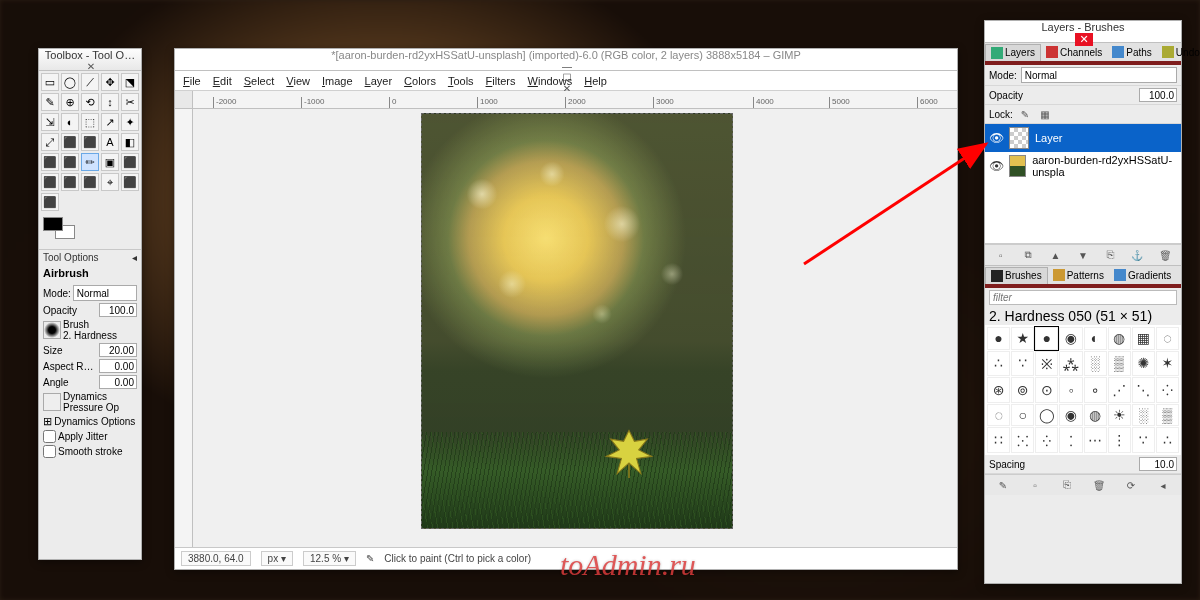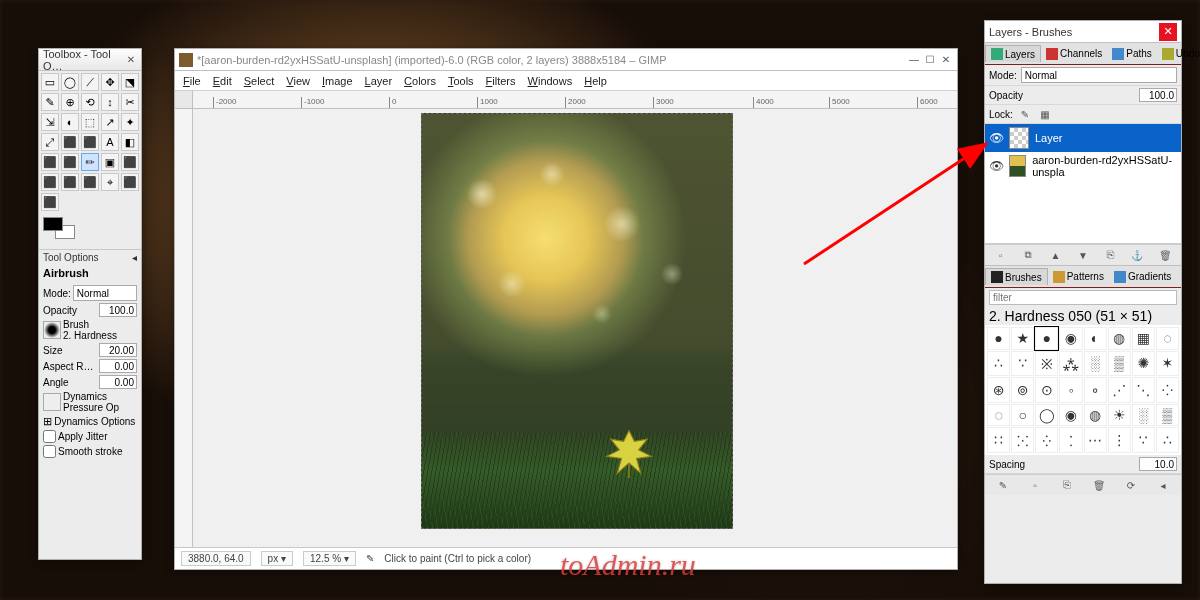--- a/index.html
+++ b/index.html
@@ -1,19 +1,19 @@
 <!DOCTYPE html>
 <html><head>
 <meta charset="utf-8">
 <style>
 * { margin: 0; padding: 0; box-sizing: border-box; font-family: "Segoe UI", Tahoma, sans-serif; }
 body { width: 1200px; height: 600px; overflow: hidden; background: #2a1e14; position: relative; }
 .bg { position: absolute; inset: 0; background: radial-gradient(ellipse 340px 260px at 380px 200px,#f0d890 0%,rgba(120,80,40,.6) 55%,rgba(24,14,8,.9) 100%),radial-gradient(ellipse 280px 220px at 820px 430px,#e0c070 0%,rgba(90,60,30,.6) 50%,rgba(20,12,8,.9) 100%),linear-gradient(135deg,#1a100a 0%,#3a2818 40%,#2a1c10 70%,#1a100a 100%); filter: blur(2px); }
 .panel { position: absolute; background: #ececec; border: 1px solid #b0b0b0; box-shadow: 0 2px 8px rgba(0,0,0,.4); font-size: 11px; color: #000; }
-.titlebar { height: 22px; background: linear-gradient(#fdfdfd,#e8e8e8); border-bottom: 1px solid #c0c0c0; display: flex; align-items: center; padding: 0 4px; font-size: 11px; color: #333; }
+.titlebar { height: 22px; background: linear-gradient(#fdfdfd,#e8e8e8); border-bottom: 1px solid #c0c0c0; display: flex; align-items: center; padding: 0 4px; font-size: 11px; color: #333; flex-direction: column; }
 .titlebar .spacer { flex: 1; }
 .win-btn { width: 14px; height: 14px; margin-left: 2px; display: inline-flex; align-items: center; justify-content: center; font-size: 10px; color: #555; }
 
 #toolbox { left: 38px; top: 48px; width: 104px; height: 512px; }
 .tool-grid { display: flex; flex-wrap: wrap; padding: 2px; gap: 2px; }
 .tool-btn { width: 18px; height: 18px; background: #f4f4f4; border: 1px solid #c8c8c8; display: flex; align-items: center; justify-content: center; font-size: 11px; }
 .tool-btn.sel { background: #cfe3ff; border-color: #6aa8e6; }
 .sect { padding: 2px 4px; border-top: 1px solid #c8c8c8; }
 .sect .hdr { font-size: 10px; color: #333; display: flex; justify-content: space-between; align-items: center; }
 .row { display: flex; align-items: center; gap: 2px; margin-top: 2px; }
@@ -39,37 +39,37 @@
 .photo .leaf { position: absolute; left: 180px; top: 310px; width: 54px; height: 54px; }
 .photo .leaf svg { width: 100%; height: 100%; }
 .photo .grass { position: absolute; left: 0; right: 0; bottom: 0; height: 96px; background: linear-gradient(to top,#1f3818,#365c28 60%,rgba(54,92,40,0) 100%); }
 .photo .grass::before { content: ""; position: absolute; inset: 0; background: repeating-linear-gradient(100deg,rgba(30,55,22,.7) 0 1px,transparent 1px 4px),repeating-linear-gradient(80deg,rgba(50,90,34,.6) 0 1px,transparent 1px 5px); }
 .statusbar { height: 22px; border-top: 1px solid #c8c8c8; display: flex; align-items: center; gap: 10px; padding: 0 6px; font-size: 10px; color: #444; }
 .statusbar .cell { border: 1px solid #ccc; padding: 1px 6px; background: #fafafa; }
 
 #layers { left: 984px; top: 20px; width: 198px; height: 564px; }
 #layers .titlebar { background: #fff; }
 #layers .close { width: 18px; height: 18px; background: #e81123; color: #fff; display: flex; align-items: center; justify-content: center; font-size: 11px; margin-left: 2px; }
-.tabs { display: flex; height: 22px; align-items: center; border-bottom: 1px solid #7f1d1d; background: #e2e2e2; }
+.tabs { display: flex; height: 22px; align-items: center; border-bottom: 4px solid #7f1d1d; background: #e2e2e2; }
 .tab { padding: 2px 5px; font-size: 10px; display: flex; align-items: center; gap: 2px; }
 .tab.active { background: #d8d8d8; border: 1px solid #b0b0b0; border-bottom: none; }
 .swatch { width: 12px; height: 12px; display: inline-block; }
 .optrow { display: flex; align-items: center; padding: 2px 4px; gap: 4px; font-size: 10px; border-bottom: 1px solid #d8d8d8; }
 .layer-list { background: #fff; height: 120px; border-bottom: 1px solid #ccc; }
 .layer-item { display: flex; align-items: center; height: 28px; padding: 0 4px; gap: 6px; font-size: 11px; }
 .layer-item.sel { background: #0a63c9; color: #fff; }
 .eye { width: 14px; text-align: center; font-size: 12px; color: #333; }
 .layer-item.sel .eye { color: #fff; }
 .thumb { width: 20px; height: 22px; background: #ddd; border: 1px solid #888; }
 .thumb.trans { background: repeating-conic-gradient(#ccc 0 25%,#fff 0 50%) 0 0/8px 8px; }
 .thumb.img { background: linear-gradient(to bottom,#e2c050 50%,#2f5024 50%); }
 .layer-btns, .brush-btns { display: flex; justify-content: space-around; padding: 3px 2px; border-top: 1px solid #ccc; background: #e8e8e8; }
 .mini { width: 16px; height: 14px; font-size: 10px; color: #555; display: flex; align-items: center; justify-content: center; }
 .brush-panel { border-top: 1px solid #c0c0c0; }
-.filter { width: calc(100% - 8px); margin: 2px 4px; height: 15px; font-size: 10px; color: #888; border: 1px solid #bbb; padding: 0 3px; }
+.filter { width: calc(100% - 8px); margin: 2px 4px; height: 15px; font-size: 10px; font-style: italic; color: #888; border: 1px solid #bbb; padding: 0 3px; }
 .brush-grid { display: grid; grid-template-columns: repeat(8,1fr); gap: 1px; padding: 2px; height: 130px; overflow: hidden; background: #fff; }
 .brush-cell { background: #fff; display: flex; align-items: center; justify-content: center; font-size: 14px; color: #333; border: 1px solid #eee; }
 .brush-cell.sel { outline: 1px solid #000; }
 .watermark { position: absolute; left: 560px; top: 548px; font-size: 30px; font-style: italic; font-family: Georgia, serif; color: #d93a3a; opacity: .85; pointer-events: none; text-shadow: 0 0 3px rgba(0,0,0,.3); }
 .arrow { position: absolute; left: 794px; top: 134px; pointer-events: none; }
 </style>
 </head>
 <body>
 
 <div class="bg"></div>

